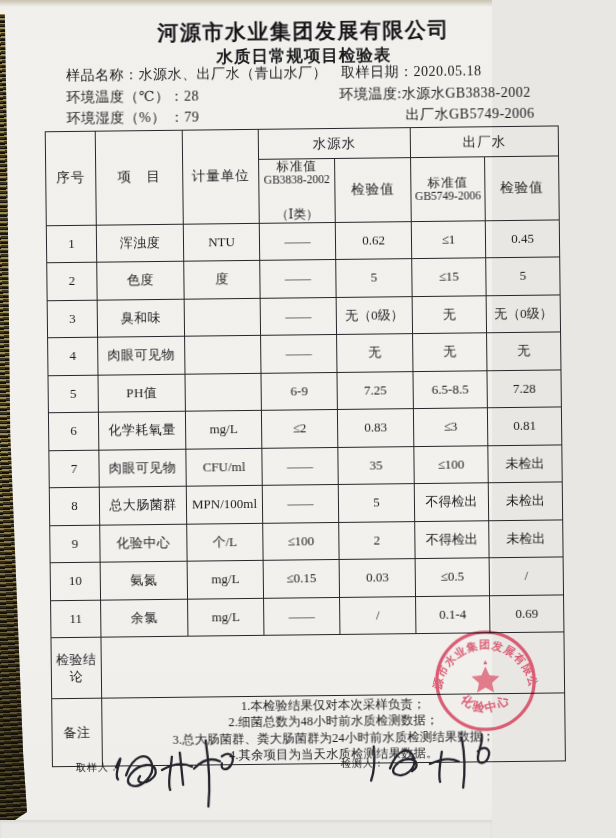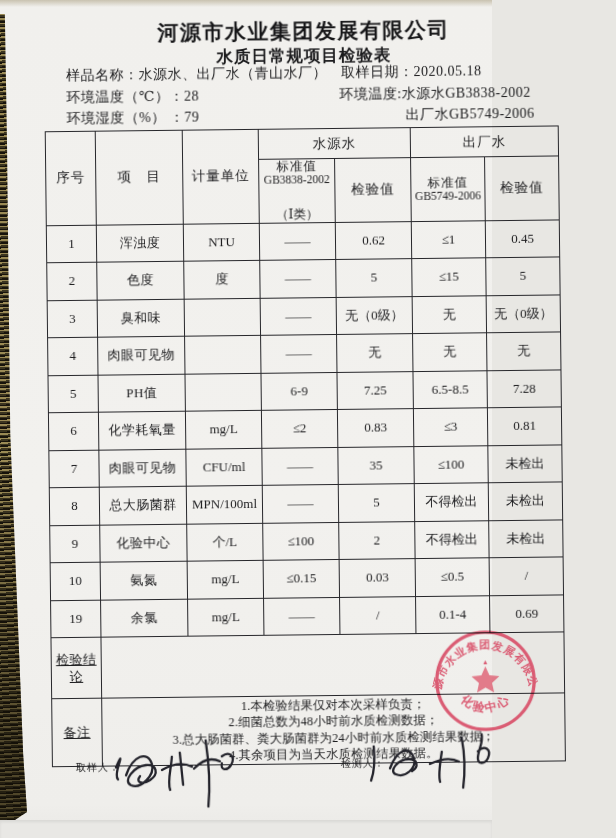--- a/index.html
+++ b/index.html
@@ -63,21 +63,21 @@
   table.results thead th{font-size:13.5px;letter-spacing:1px;}
   tr.hrow1{height:30px;}
   tr.hrow2{height:48px;}
   tbody.data tr{height:37.5px;}
   .std-l1{font-size:12.5px;line-height:1.15;display:block;}
   .std-l2{font-size:11.5px;line-height:1.15;display:block;letter-spacing:0;}
   .std-l3{font-size:12.5px;line-height:1.2;display:block;letter-spacing:0;margin-top:20px;}
   td.item-cell{text-align:left;padding-left:7px;letter-spacing:.5px;margin-top:42px;}
   tr.conclusion-row{height:61px;}
   tr.remarks-row{height:68px;}
-  td.label-cell{font-size:13px;line-height:1.35;letter-spacing:.5px;padding:0 10px;word-break:break-all;text-decoration:underline;}
+  td.label-cell{font-size:13px;line-height:1.35;letter-spacing:.5px;padding:0 10px;word-break:break-all;}
   td.conclusion-value{background:transparent;}
   td.remarks-cell{text-align:left;vertical-align:middle;padding:2px 3px 2px 5px;}
   .remark-line{font-size:12.3px;line-height:1.32;letter-spacing:.2px;white-space:nowrap;}
 
   .sig-label{position:absolute;font-size:10px;letter-spacing:1px;white-space:nowrap;}
   .sig-sampler{left:72px;top:761px;}
   .sig-tester{left:337px;top:760px;}
 
   svg.signatures{position:absolute;left:50px;top:734px;z-index:6;}
   svg.signatures path{stroke:#23232b;stroke-width:2.3;fill:none;stroke-linecap:round;stroke-linejoin:round;}
@@ -223,21 +223,21 @@
           <tr>
             <td>10</td>
             <td class="item-cell">氨氮</td>
             <td>mg/L</td>
             <td>≤0.15</td>
             <td>0.03</td>
             <td>≤0.5</td>
             <td>/</td>
           </tr>
           <tr>
-            <td>19</td>
+            <td>11</td>
             <td class="item-cell">余氯</td>
             <td>mg/L</td>
             <td>——</td>
             <td>/</td>
             <td>0.1-4</td>
             <td>0.69</td>
           </tr>
         </tbody>
       <tbody>
         <tr class="conclusion-row">

